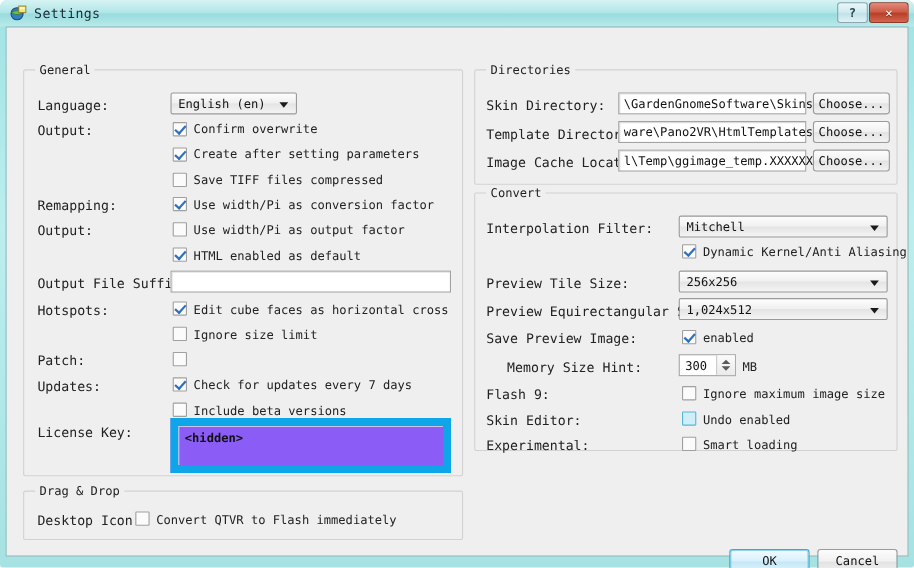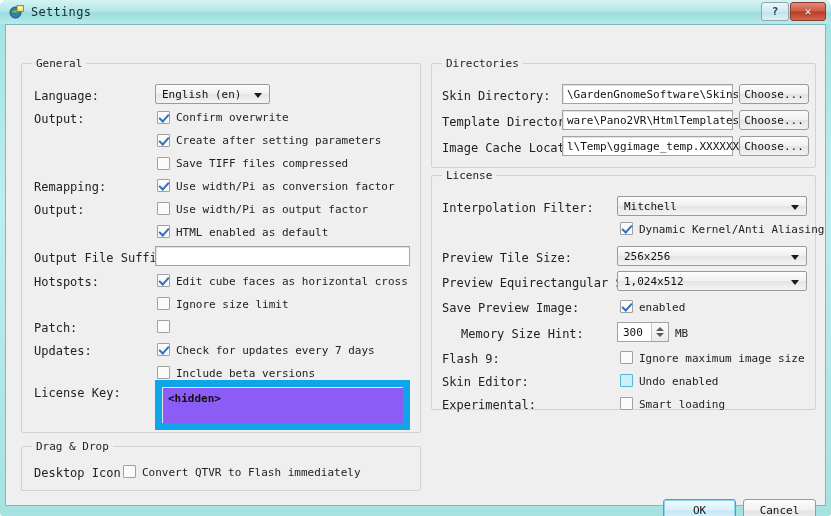--- a/index.html
+++ b/index.html
@@ -251,21 +251,21 @@
       <div class="pbtn" style="left:307px;top:46px;width:70px;">Choose...</div>
 
       <div class="lbl" style="left:10px;top:77px;">Image Cache Location:</div>
       <div class="tinput" style="left:130px;top:72px;width:171px;">
         <span class="ival">l\Temp\ggimage_temp.XXXXXX</span>
       </div>
       <div class="pbtn" style="left:307px;top:72px;width:70px;">Choose...</div>
     </div>
 
     <div class="group" id="grp-images">
-      <div class="glabel">License</div>
+      <div class="glabel">Convert</div>
 
       <div class="lbl" style="left:10px;top:25px;text-align:center;">Interpolation Filter:</div>
       <div class="combo" style="left:185px;top:20px;width:190px;">
         <span class="ctext">Mitchell</span>
         <span class="arrow"></span>
       </div>
 
       <div class="cb on" style="left:188px;top:46px;"></div>
       <div class="cbtext" style="left:207px;top:47px;">Dynamic Kernel/Anti Aliasing</div>
 

